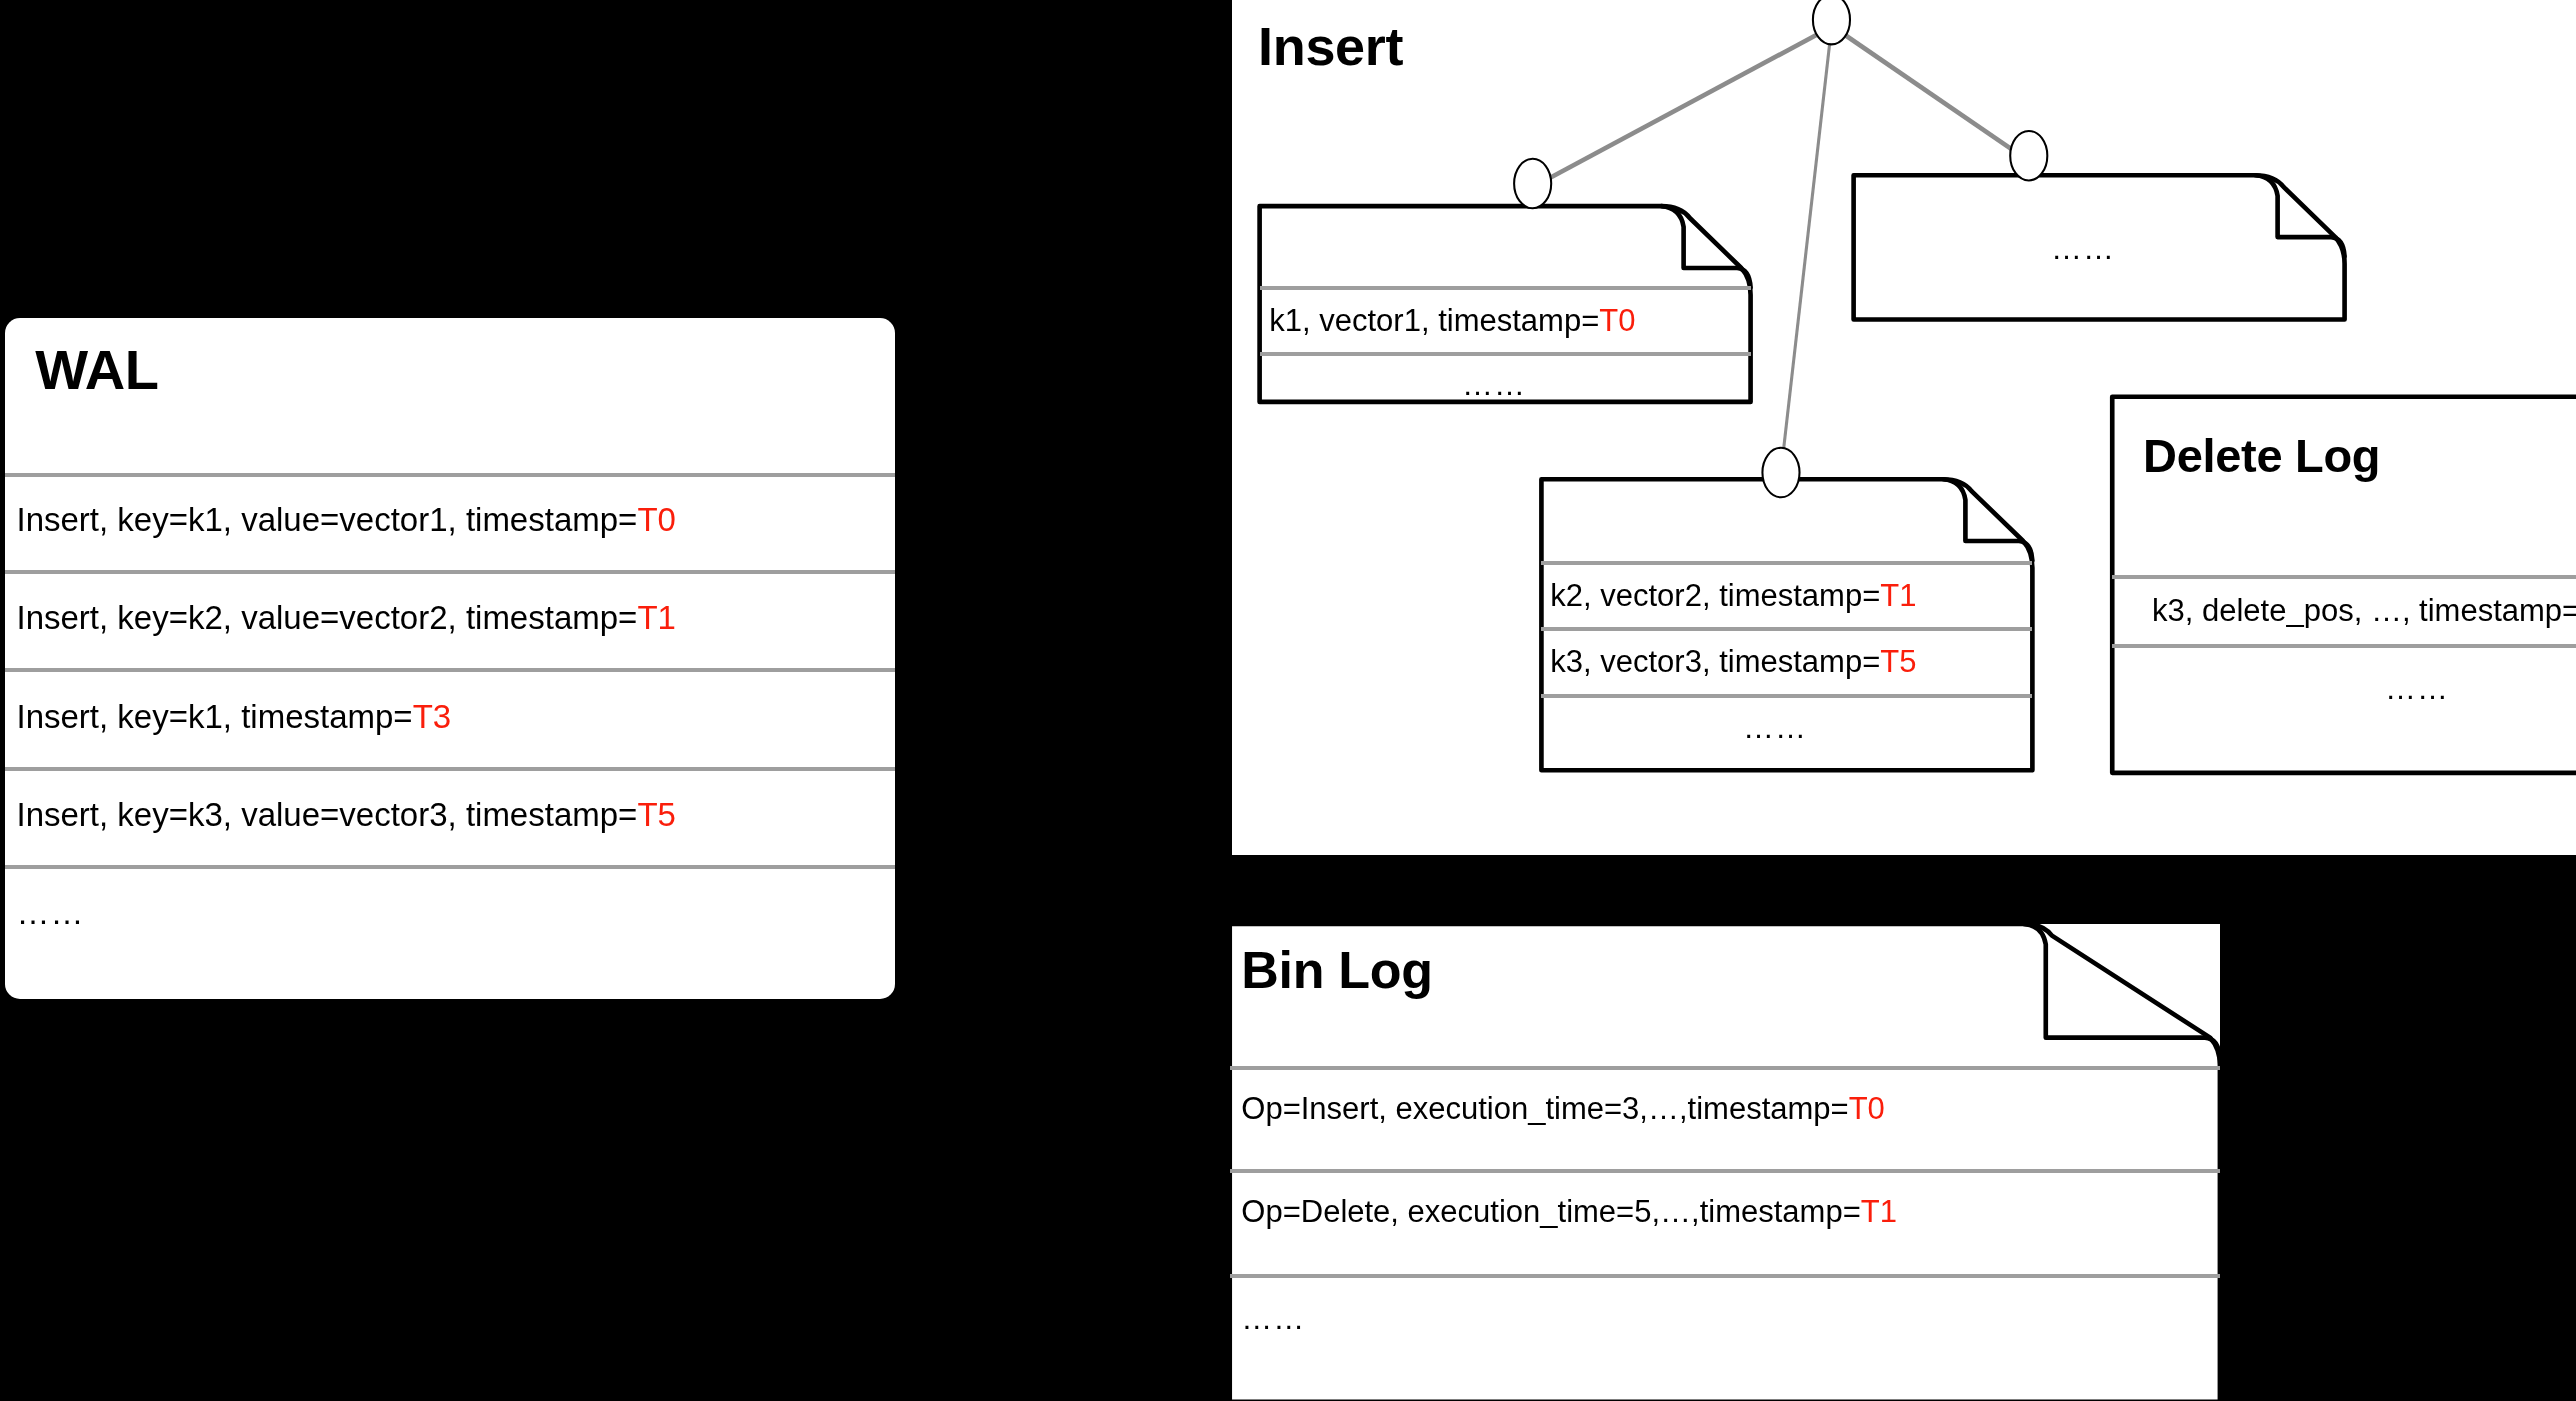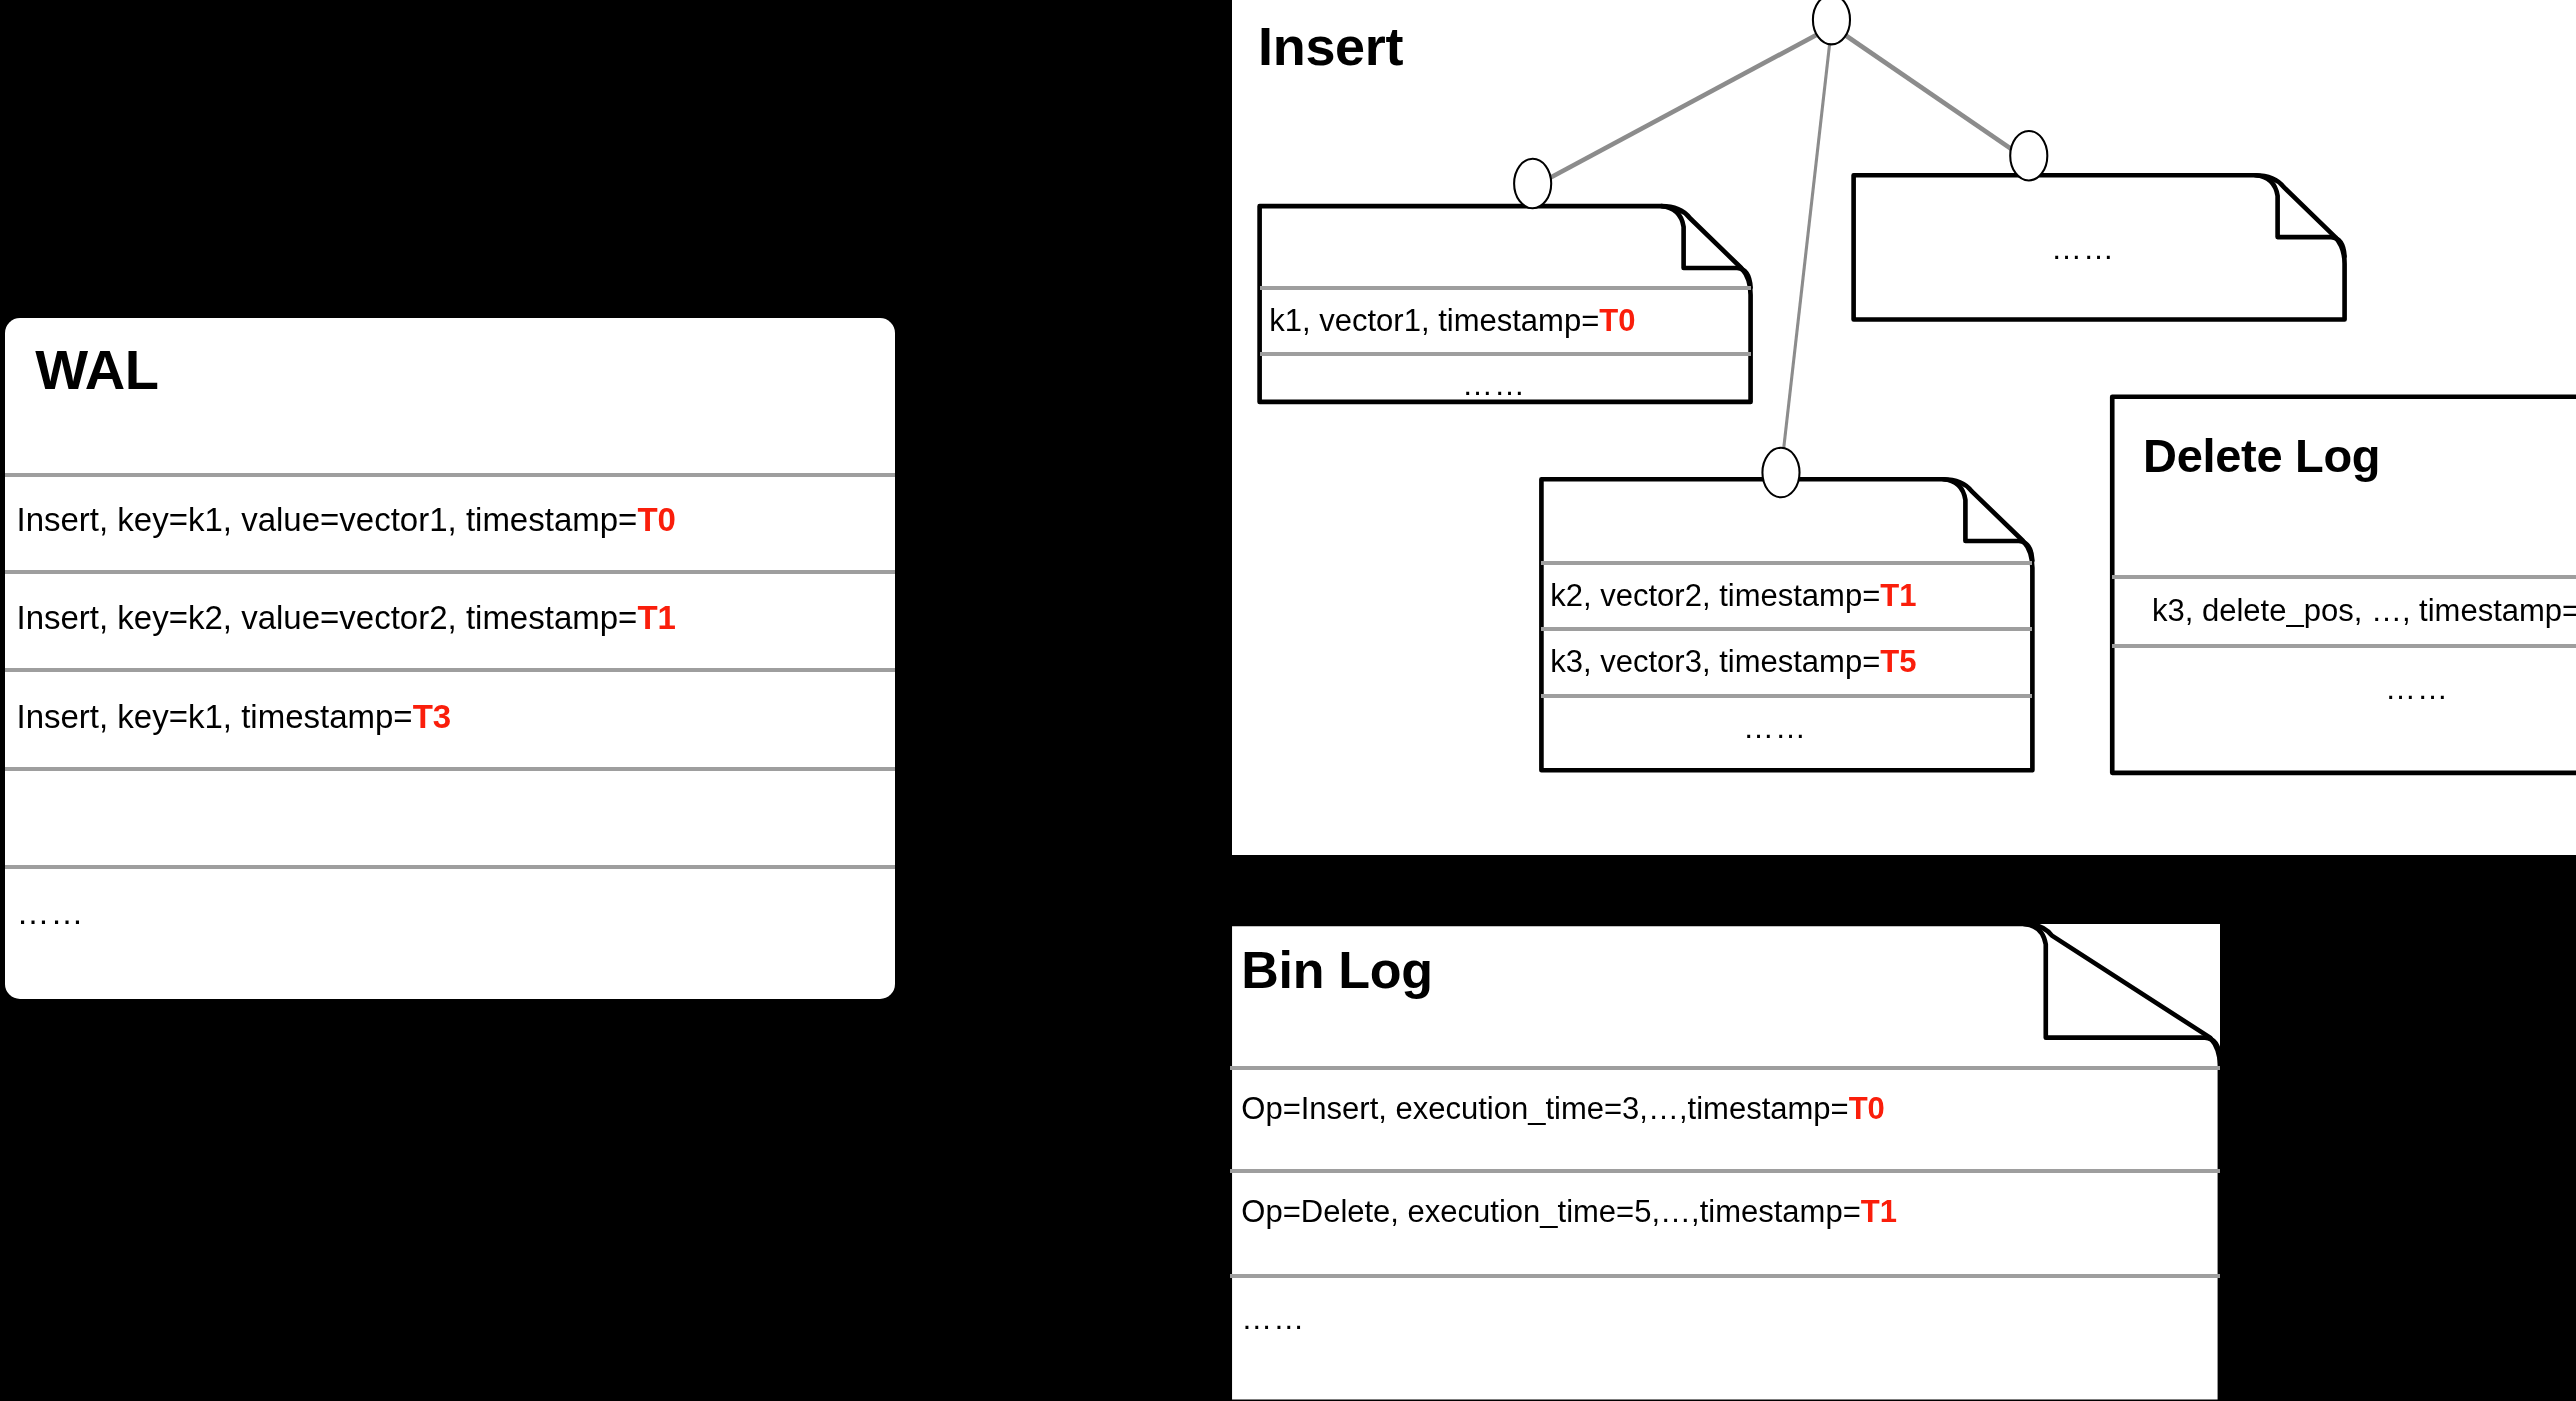--- a/index.html
+++ b/index.html
@@ -14,21 +14,21 @@
     position:absolute;font-weight:bold;color:#000;
     font-stretch:condensed;letter-spacing:-0.3px;white-space:nowrap;
   }
   
   .sep{position:absolute;background:#9e9e9e;height:3.6px;}
   
   .row{
     position:absolute;white-space:nowrap;color:#000;
     font-weight:normal;
   }
-  .ts{color:#FA1E0B;font-weight:bold;text-align:center;}
+  .ts{color:#FA1E0B;font-weight:normal;text-align:center;}
   .dots{letter-spacing:1px;}
   
   svg.layer{position:absolute;left:0;top:0;width:2817px;height:1402px;overflow:visible;}
   .docshape{fill:#ffffff;stroke:#000000;stroke-width:9;stroke-linejoin:round;}
   .docfold{fill:none;stroke:#000000;stroke-width:9;stroke-linejoin:round;stroke-linecap:round;}
   .ellipse-node{fill:#ffffff;stroke:#000000;stroke-width:4;}
   .edge{stroke:#8c8c8c;stroke-width:9;fill:none;}
   .edge-thin{stroke:#8c8c8c;stroke-width:6;fill:none;}
 </style>
 </head>
@@ -44,20 +44,23 @@
   <div class="sep" style="left:0px;top:547px;width:890px;"></div>
 
   <div class="row" style="left:11.3px;top:183px;font-size:33px;">
     <span>Insert, key=k1, value=vector1, timestamp=</span><span class="ts">T0</span>
   </div>
   <div class="row" style="left:11.3px;top:281px;font-size:33px;">
     <span>Insert, key=k2, value=vector2, timestamp=</span><span class="ts">T1</span>
   </div>
   <div class="row" style="left:11.3px;top:380px;font-size:33px;">
     <span>Insert, key=k1, timestamp=</span><span class="ts">T3</span>
+  </div>
+  <div class="row" style="left:11.3px;top:478px;font-size:33px;">
+    <span>Insert, key=k3, value=vector3, timestamp=</span><span class="ts">T5</span>
   </div>
   <div class="row dots" style="left:11.3px;top:576px;font-size:33px;">
     <span>……</span>
   </div>
 </div>
 
 <div class="panel index-panel" style="left:1232px;top:0px;width:1584px;height:855px;">
   <div class="ttl" style="left:26px;top:18px;font-size:54px;line-height:57px;">Insert</div>
 </div>
 

